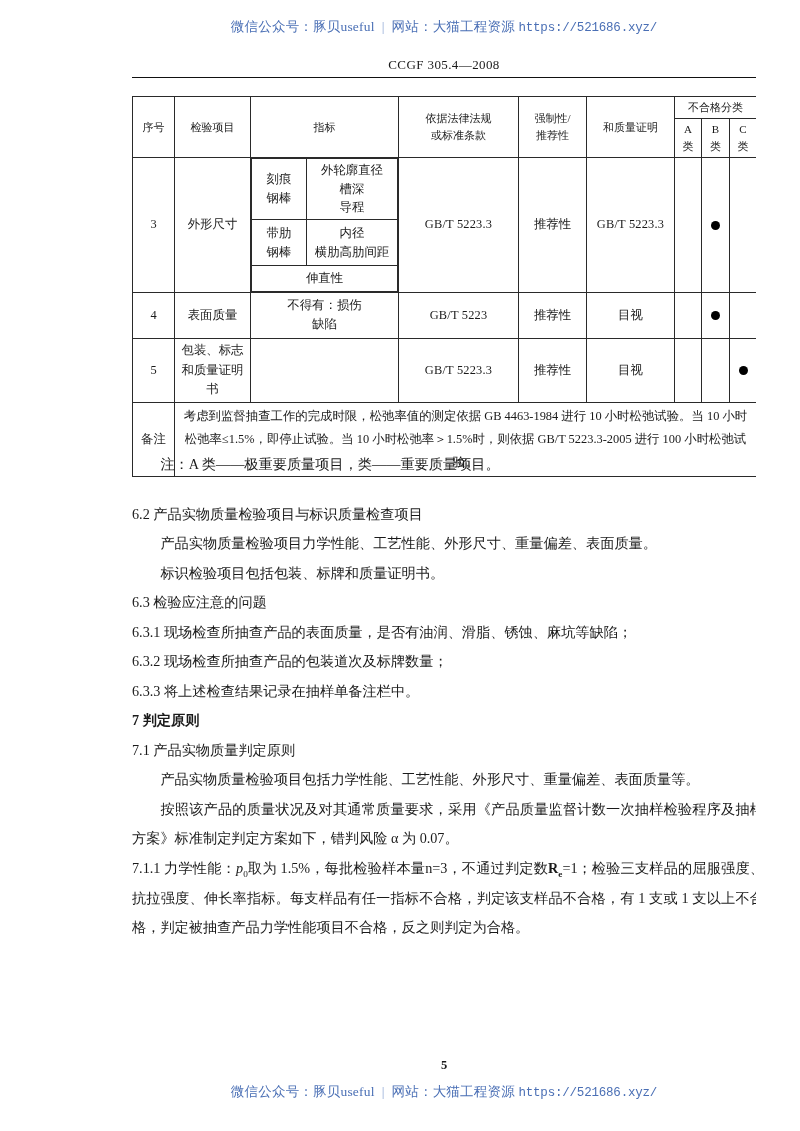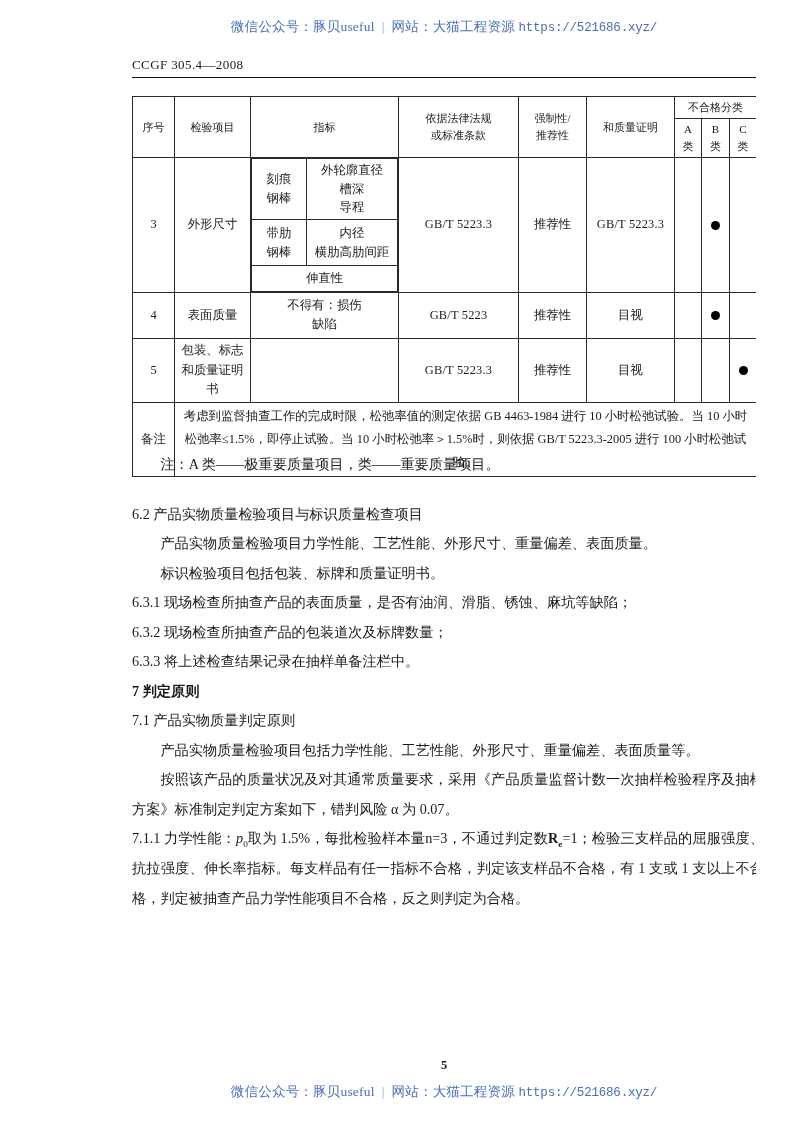--- a/index.html
+++ b/index.html
@@ -40,21 +40,21 @@
   }
   .wm-top { top: 18px; }
   .wm-bottom { top: 1083px; }
 
   
   .runhead {
     position: absolute;
     top: 57px;
     left: 88px;
     width: 624px;
-    text-align: left;
+    text-align: center;
     font-size: 13px;
     letter-spacing: 0.4px;
   }
   .rule {
     position: absolute;
     top: 77px;
     left: 88px;
     width: 624px;
     height: 0;
     border-top: 1.4px solid #111;
@@ -282,20 +282,21 @@
   <div class="body">
 
     <p class="note">注：A 类——极重要质量项目，类——重要质量项目。</p>
 
     <div class="gap-md"></div>
 
     <p class="sec">6.2  产品实物质量检验项目与标识质量检查项目</p>
     <p class="ind">产品实物质量检验项目力学性能、工艺性能、外形尺寸、重量偏差、表面质量。</p>
     <p class="ind">标识检验项目包括包装、标牌和质量证明书。</p>
 
+    <p class="sec">6.3  检验应注意的问题</p>
     <p class="sec">6.3.1  现场检查所抽查产品的表面质量，是否有油润、滑脂、锈蚀、麻坑等缺陷；</p>
     <p class="sec">6.3.2  现场检查所抽查产品的包装道次及标牌数量；</p>
     <p class="sec">6.3.3  将上述检查结果记录在抽样单备注栏中。</p>
 
     <p class="sec bold">7  判定原则</p>
 
     <p class="sec">7.1  产品实物质量判定原则</p>
     <p class="ind">产品实物质量检验项目包括力学性能、工艺性能、外形尺寸、重量偏差、表面质量等。</p>
     <p class="ind">按照该产品的质量状况及对其通常质量要求，采用《产品质量监督计数一次抽样检验程序及抽样方案》标准制定判定方案如下，错判风险 α 为 0.07。</p>
 

